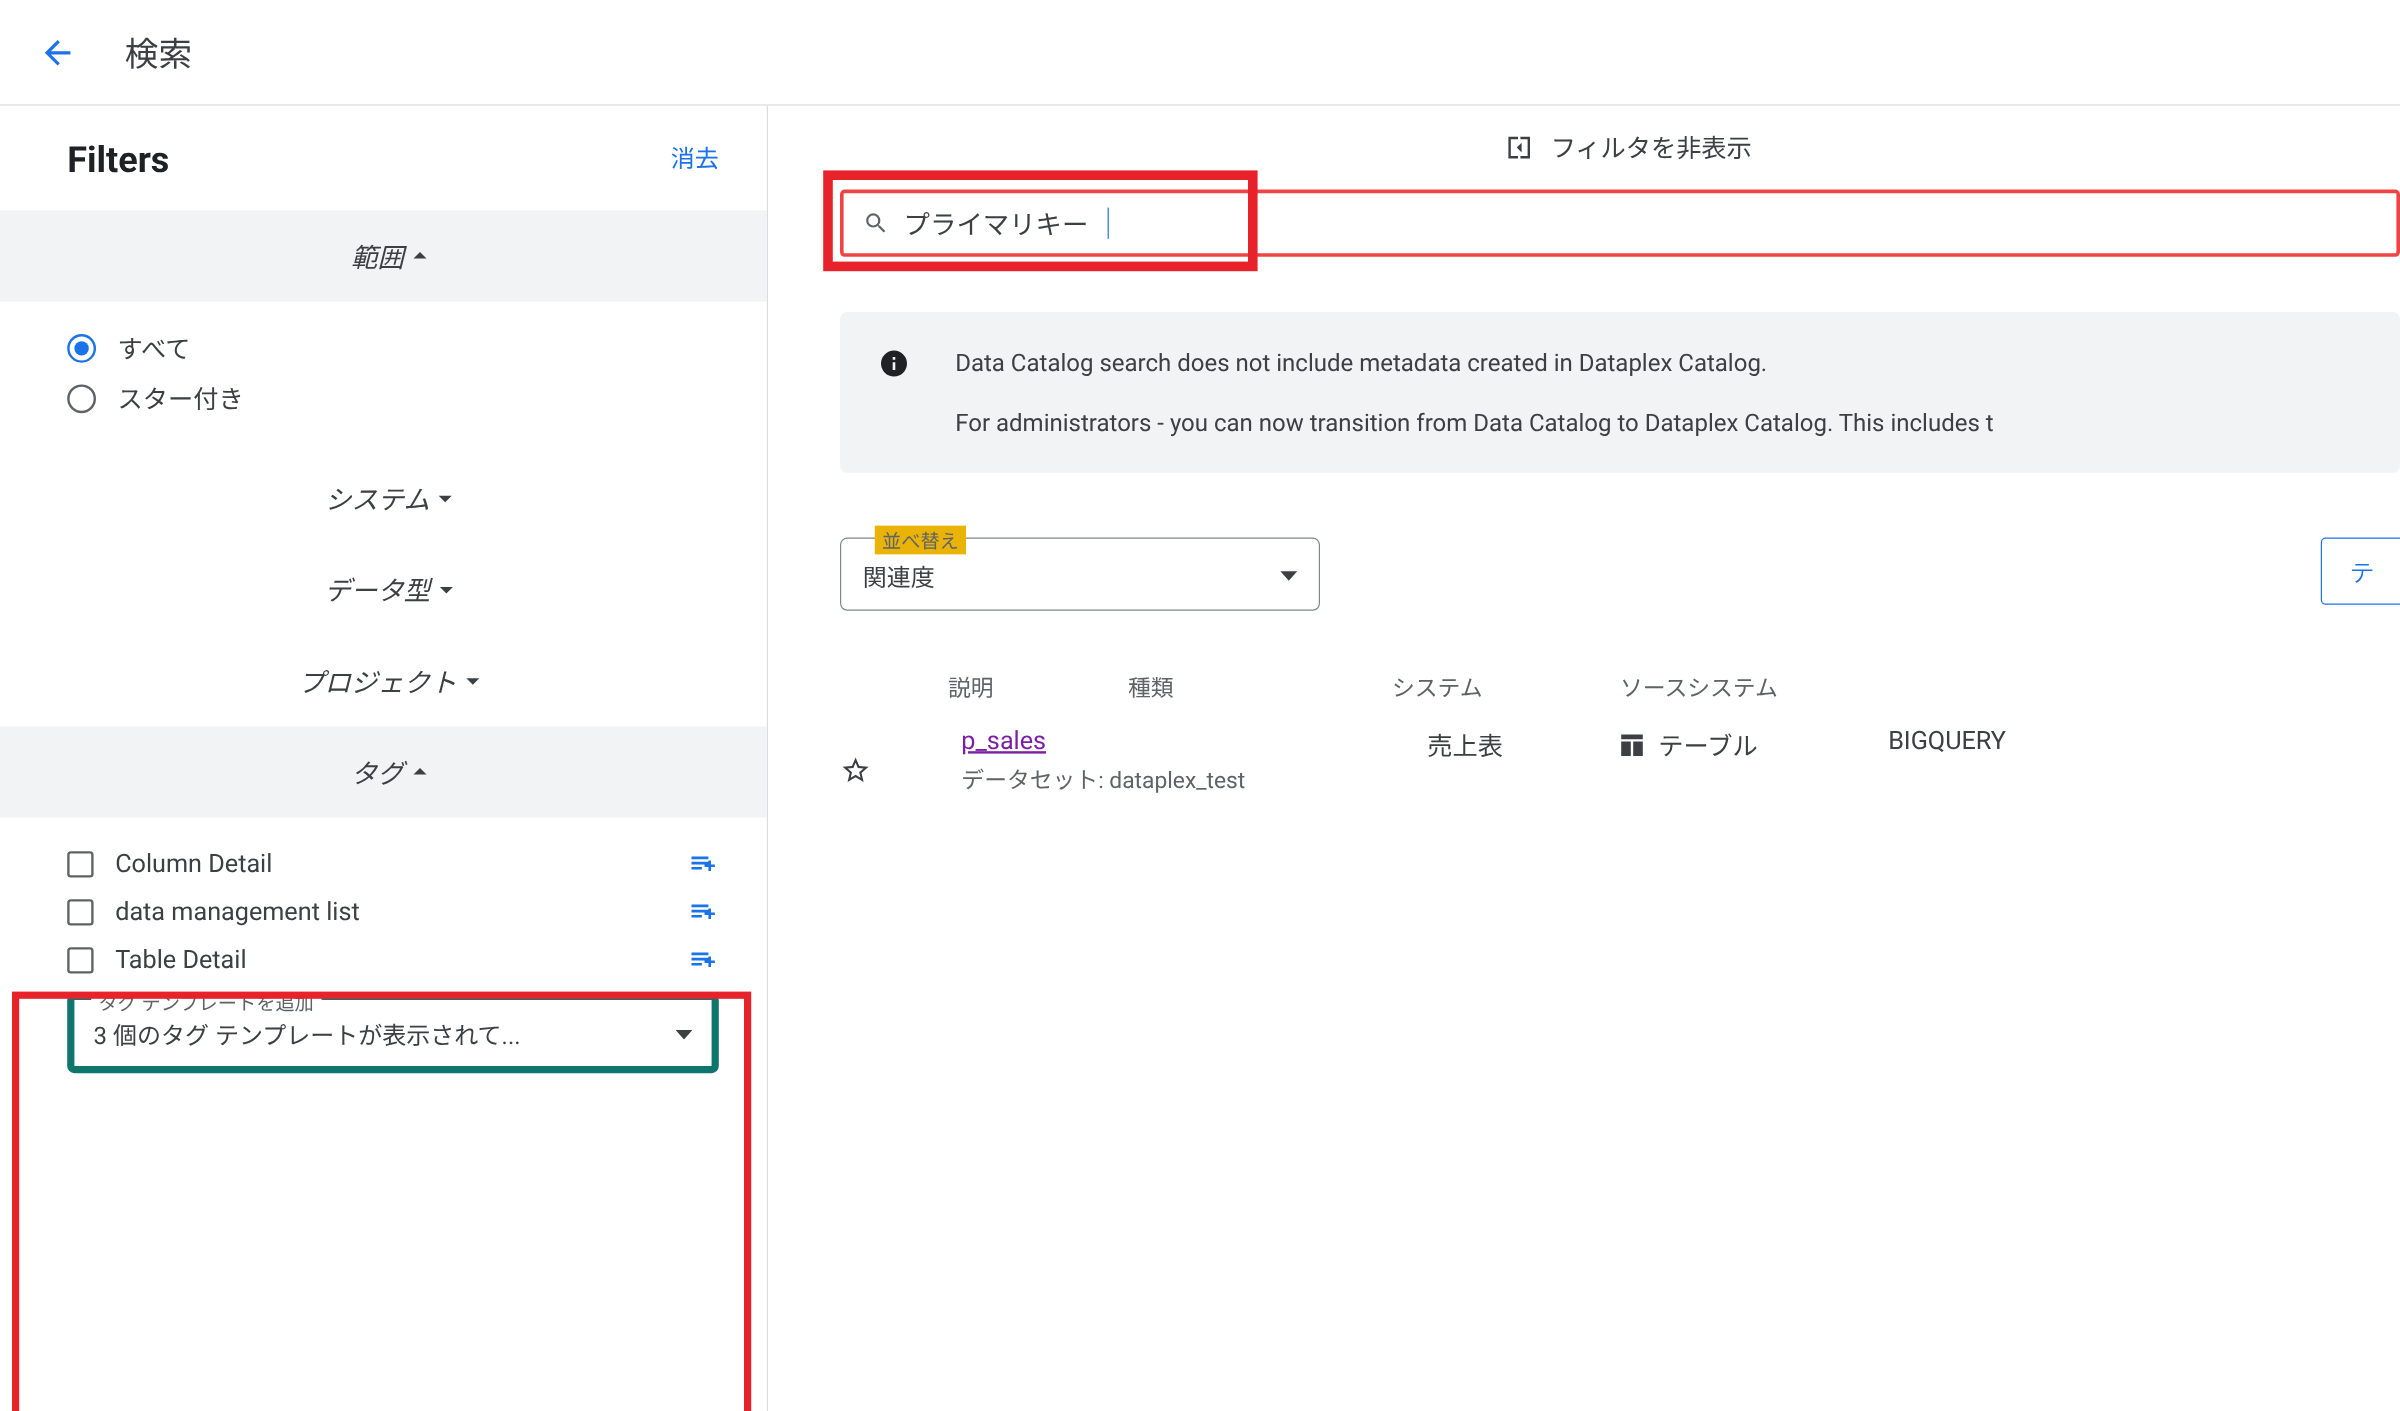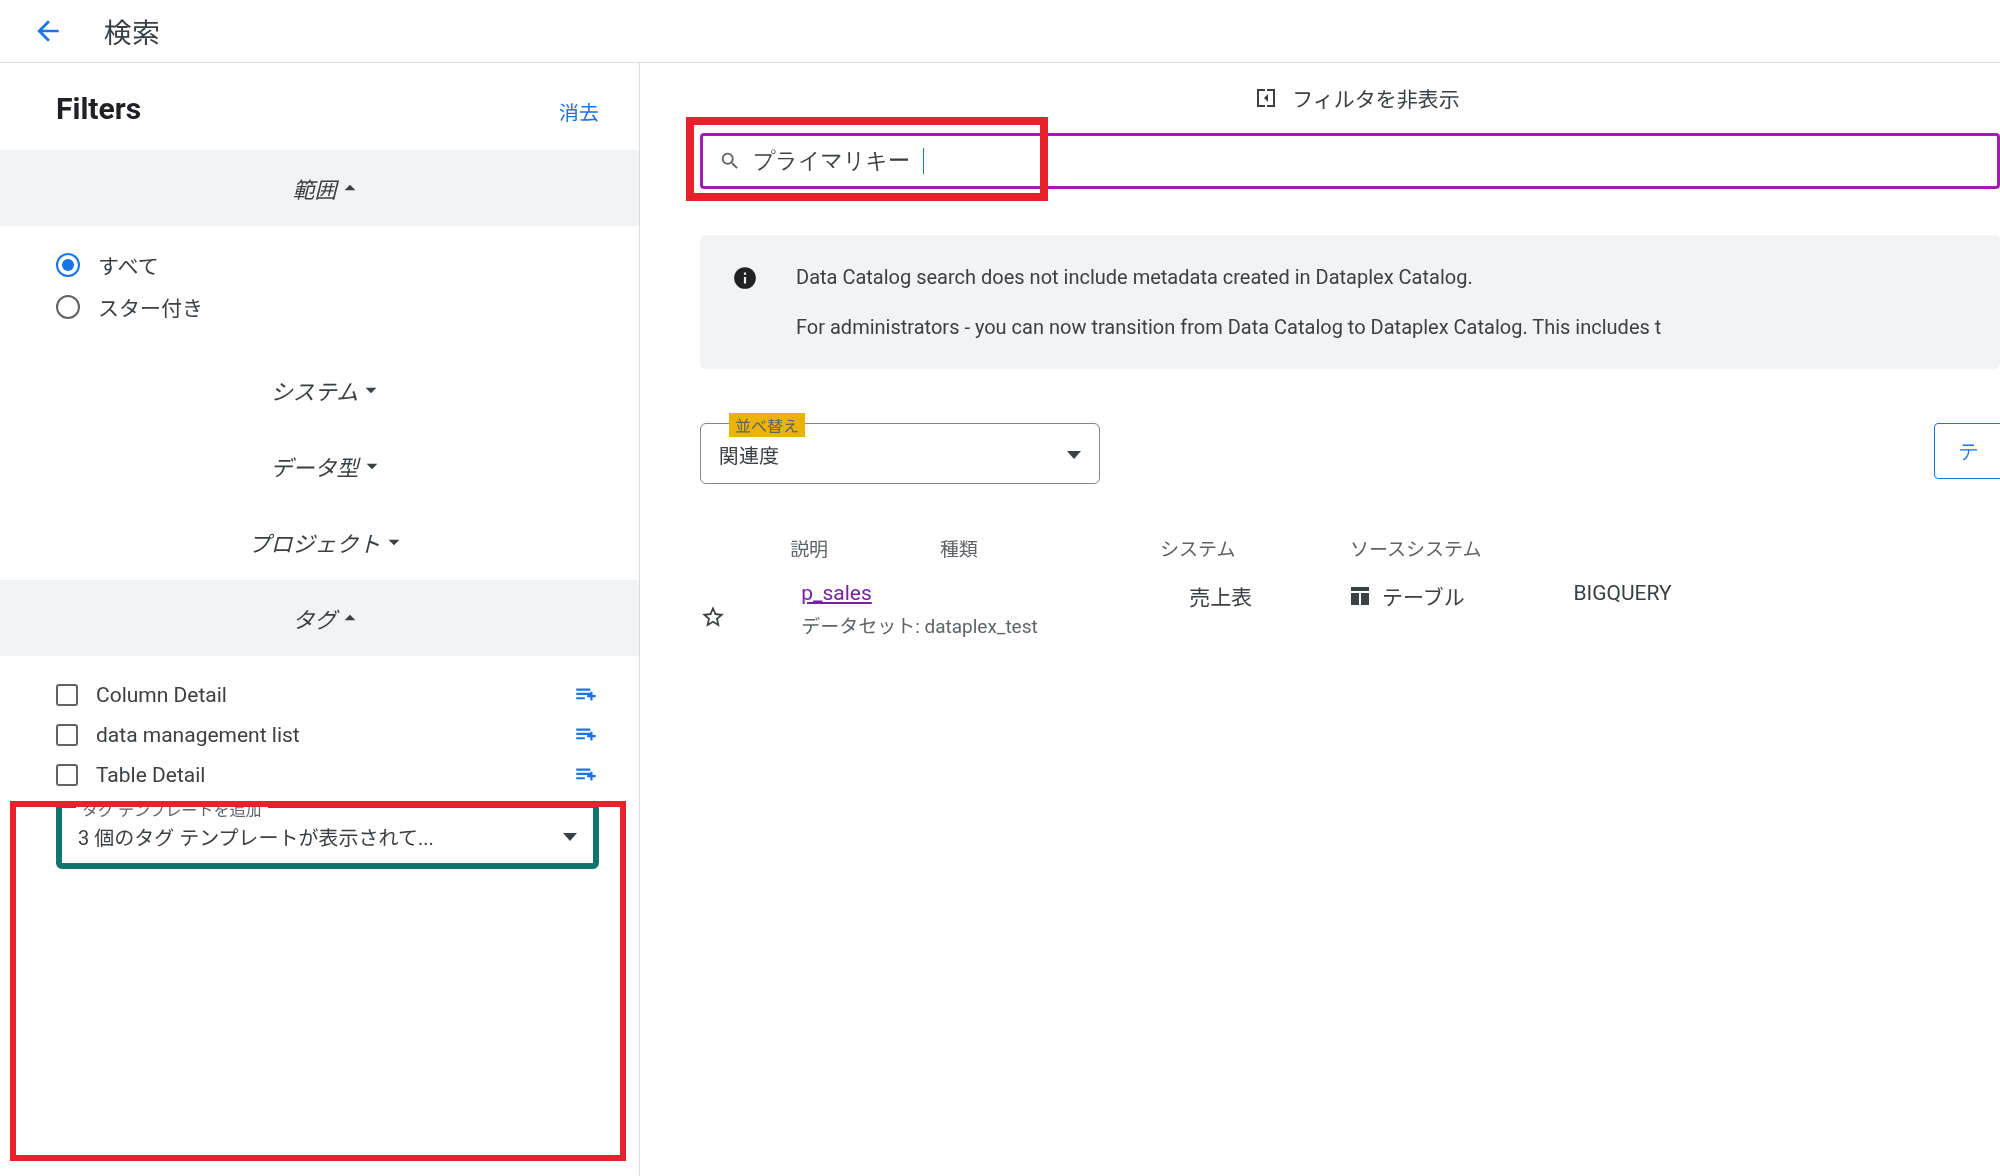--- a/index.html
+++ b/index.html
@@ -1,29 +1,29 @@
 <!DOCTYPE html>
 <html><head>
 <meta charset="utf-8">
 <style>
 * { box-sizing: border-box; margin: 0; padding: 0; }
 body { font-family: "Roboto", "Noto Sans JP", Arial, sans-serif; background: #fff; color: #202124; font-size: 19px; }
 .root { display: flex; flex-direction: column; width: 2000px; height: 1176px; overflow: hidden; }
 
 
-.header { display: flex; align-items: center; height: 63px; padding: 0 32px; border-bottom: 1px solid #dadce0; }
+.header { display: flex; align-items: center; height: 88px; padding: 0 32px; border-bottom: 1px solid #dadce0; }
 .back-arrow { color: #1a73e8; cursor: pointer; margin-right: 40px; }
 .header-title { font-size: 28px; color: #3c4043; }
 
 
 .main { display: flex; flex: 1; overflow: hidden; }
 
 
 .sidebar { width: 640px; border-right: 1px solid #dadce0; overflow-y: auto; position: relative; }
-.filters-head { display: flex; align-items: flex-end; justify-content: space-between; padding: 28px 40px 24px 56px; gap: 40px; }
+.filters-head { display: flex; align-items: flex-start; justify-content: space-between; padding: 28px 40px 24px 56px; gap: 40px; }
 .filters-title { font-size: 30px; font-weight: 700; color: #202124; }
 .clear-link { color: #1a73e8; font-size: 20px; cursor: pointer; }
 
 .section-row { display: flex; align-items: center; justify-content: center; padding: 22px 40px 22px 56px; cursor: pointer; font-style: italic; }
 .section-row.shaded { background: #f1f3f4; }
 .section-label { font-size: 22px; color: #3c4043; }
 .chevron { color: #3c4043; }
 
 .section-body { padding: 12px 40px 18px 56px; }
 
@@ -48,21 +48,21 @@
 
 .red-box-tags { position: absolute; left: 10px; width: 616px; top: 738px; height: 360px; border: 6px solid #e8222a; pointer-events: none; }
 
 
 .content { flex: 1; padding: 20px 0 0 60px; overflow: hidden; }
 
 .hide-filters { display: flex; align-items: center; gap: 14px; font-size: 21px; color: #3c4043; margin-bottom: 20px; margin-left: 14px; cursor: pointer; justify-content: center; }
 
 .search-wrap { position: relative; margin-top: 6px; }
 .search-redbox { position: absolute; left: -14px; top: -16px; width: 362px; height: 84px; border: 8px solid #e8222a; pointer-events: none; z-index: 2; }
-.search-field { display: flex; align-items: center; gap: 12px; border: 3px solid #a21caf; border-radius: 4px; height: 56px; padding: 0 16px; width: 100%; font-family: Liberation Serif, serif; }
+.search-field { display: flex; align-items: center; gap: 12px; border: 3px solid #ef4444; border-radius: 4px; height: 56px; padding: 0 16px; width: 100%; }
 .search-icon { color: #5f6368; }
 .search-input { border: none; outline: none; font-size: 22px; color: #3c4043; width: 100%; }
 .cursor-bar { width: 1px; height: 26px; background: #1a73e8; }
 
 .info-banner { background: #f1f3f4; border-radius: 6px; margin-top: 46px; padding: 28px 32px; display: flex; gap: 38px; }
 .info-icon { color: #202124; margin-top: 2px; }
 .info-text p { font-size: 20px; color: #3c4043; margin-bottom: 22px; line-height: 1.4; }
 .info-text p:last-child { margin-bottom: 0; white-space: nowrap; }
 
 .sort-row { margin-top: 54px; display: flex; align-items: flex-start; justify-content: space-between; padding-right: 0; }

